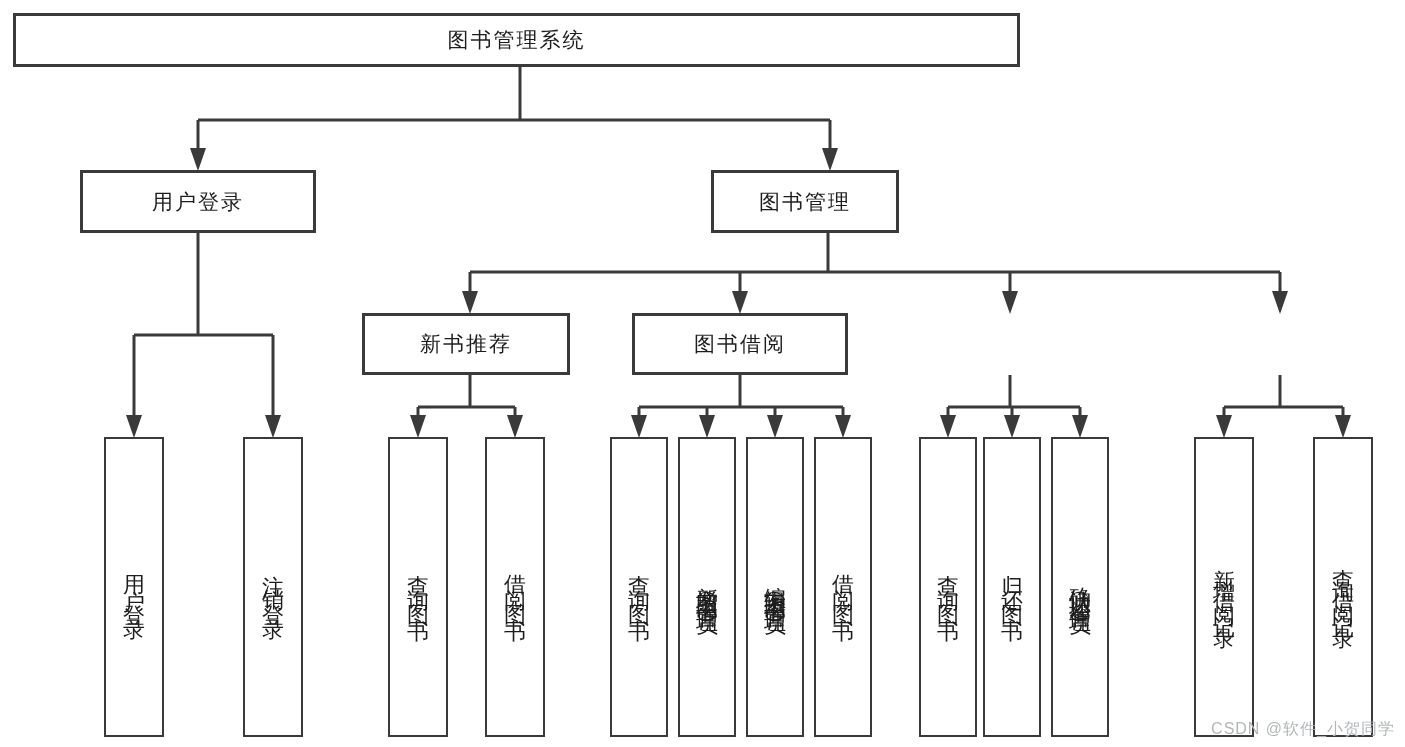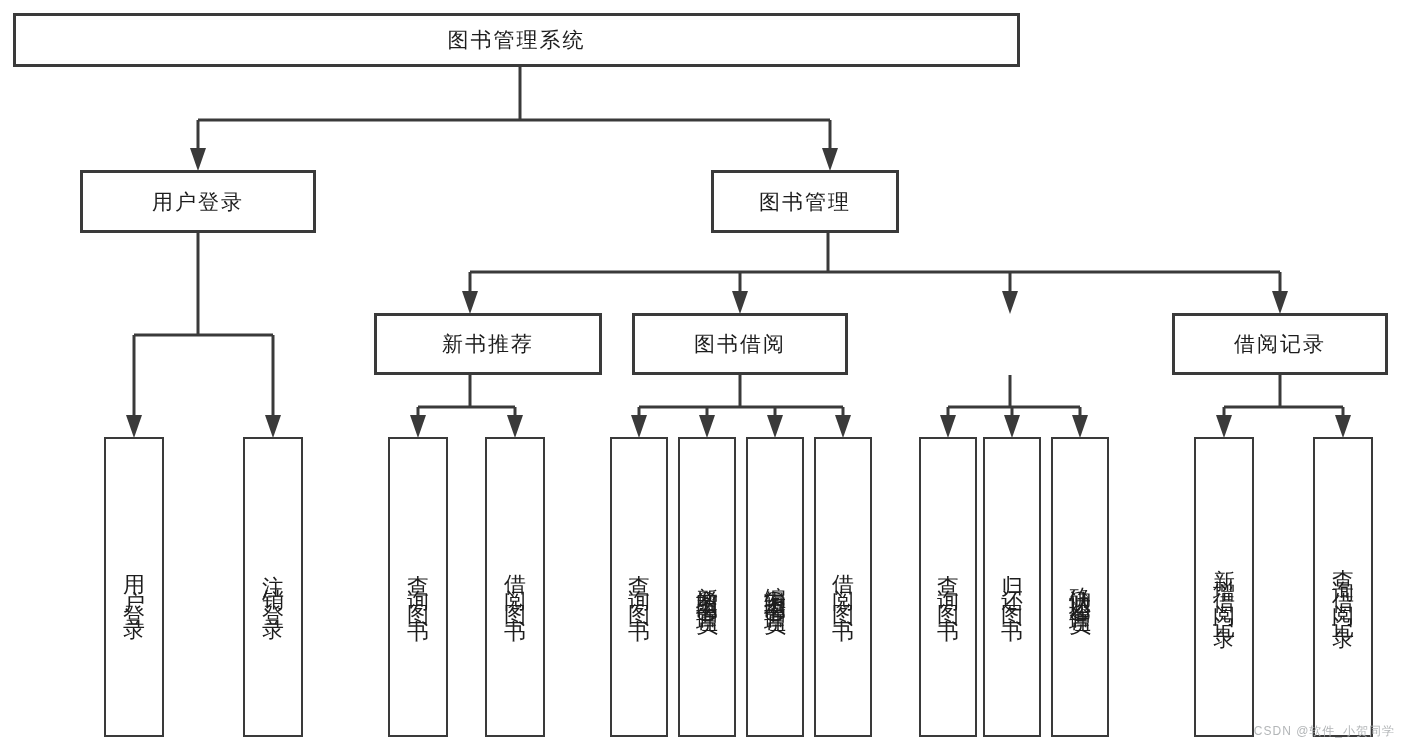--- a/index.html
+++ b/index.html
@@ -17,21 +17,21 @@
   }
   .leaf{
     border-width:2px;font-size:22px;
     writing-mode:vertical-rl;text-orientation:mixed;
   }
   .ls-lg{letter-spacing:15px;}
   .ls-md{letter-spacing:12px;}
   .ls-sm{letter-spacing:4px;}
   .watermark{
     position:absolute;right:10px;bottom:7px;
-    font-size:12px;color:var(--watermark,#b5b5b5);
+    font-size:16px;color:var(--watermark,#b5b5b5);
     letter-spacing:1px;z-index:5;white-space:nowrap;
   }
 </style>
 </head>
 <body>
 
 <div class="canvas">
 
   <svg class="connectors" width="1405" height="747" aria-hidden="true">
 
@@ -93,23 +93,22 @@
     <path d="M1343 407 V427"></path>
     <polygon points="1216,415 1232,415 1224,438"></polygon>
     <polygon points="1335,415 1351,415 1343,438"></polygon>
   </svg>
 
   <div class="box" style="left:13px;top:13px;width:1007px;height:54px;">图书管理系统</div>
 
   <div class="box" style="left:80px;top:170px;width:236px;height:63px;">用户登录</div>
   <div class="box" style="left:711px;top:170px;width:188px;height:63px;">图书管理</div>
 
-  <div class="box" style="left:374px;top:313px;width:228px;height:62px;">新书推荐</div>
+  <div class="box" style="left:362px;top:313px;width:208px;height:62px;">新书推荐</div>
   <div class="box" style="left:632px;top:313px;width:216px;height:62px;">图书借阅</div>
-  <div class="box" style="left:1172px;top:313px;width:216px;height:62px;">借阅记录</div>
 
   <div class="box leaf ls-lg" style="left:104px;top:437px;width:60px;height:300px;">用户登录</div>
   <div class="box leaf ls-lg" style="left:243px;top:437px;width:60px;height:300px;">注销登录</div>
 
   <div class="box leaf ls-lg" style="left:388px;top:437px;width:60px;height:300px;">查询图书</div>
   <div class="box leaf ls-lg" style="left:485px;top:437px;width:60px;height:300px;">借阅图书</div>
 
   <div class="box leaf ls-lg" style="left:610px;top:437px;width:58px;height:300px;">查询图书</div>
   <div class="box leaf ls-sm" style="left:678px;top:437px;width:58px;height:300px;">新增图书（管理员）</div>
   <div class="box leaf ls-sm" style="left:746px;top:437px;width:58px;height:300px;">编辑图书（管理员）</div>

